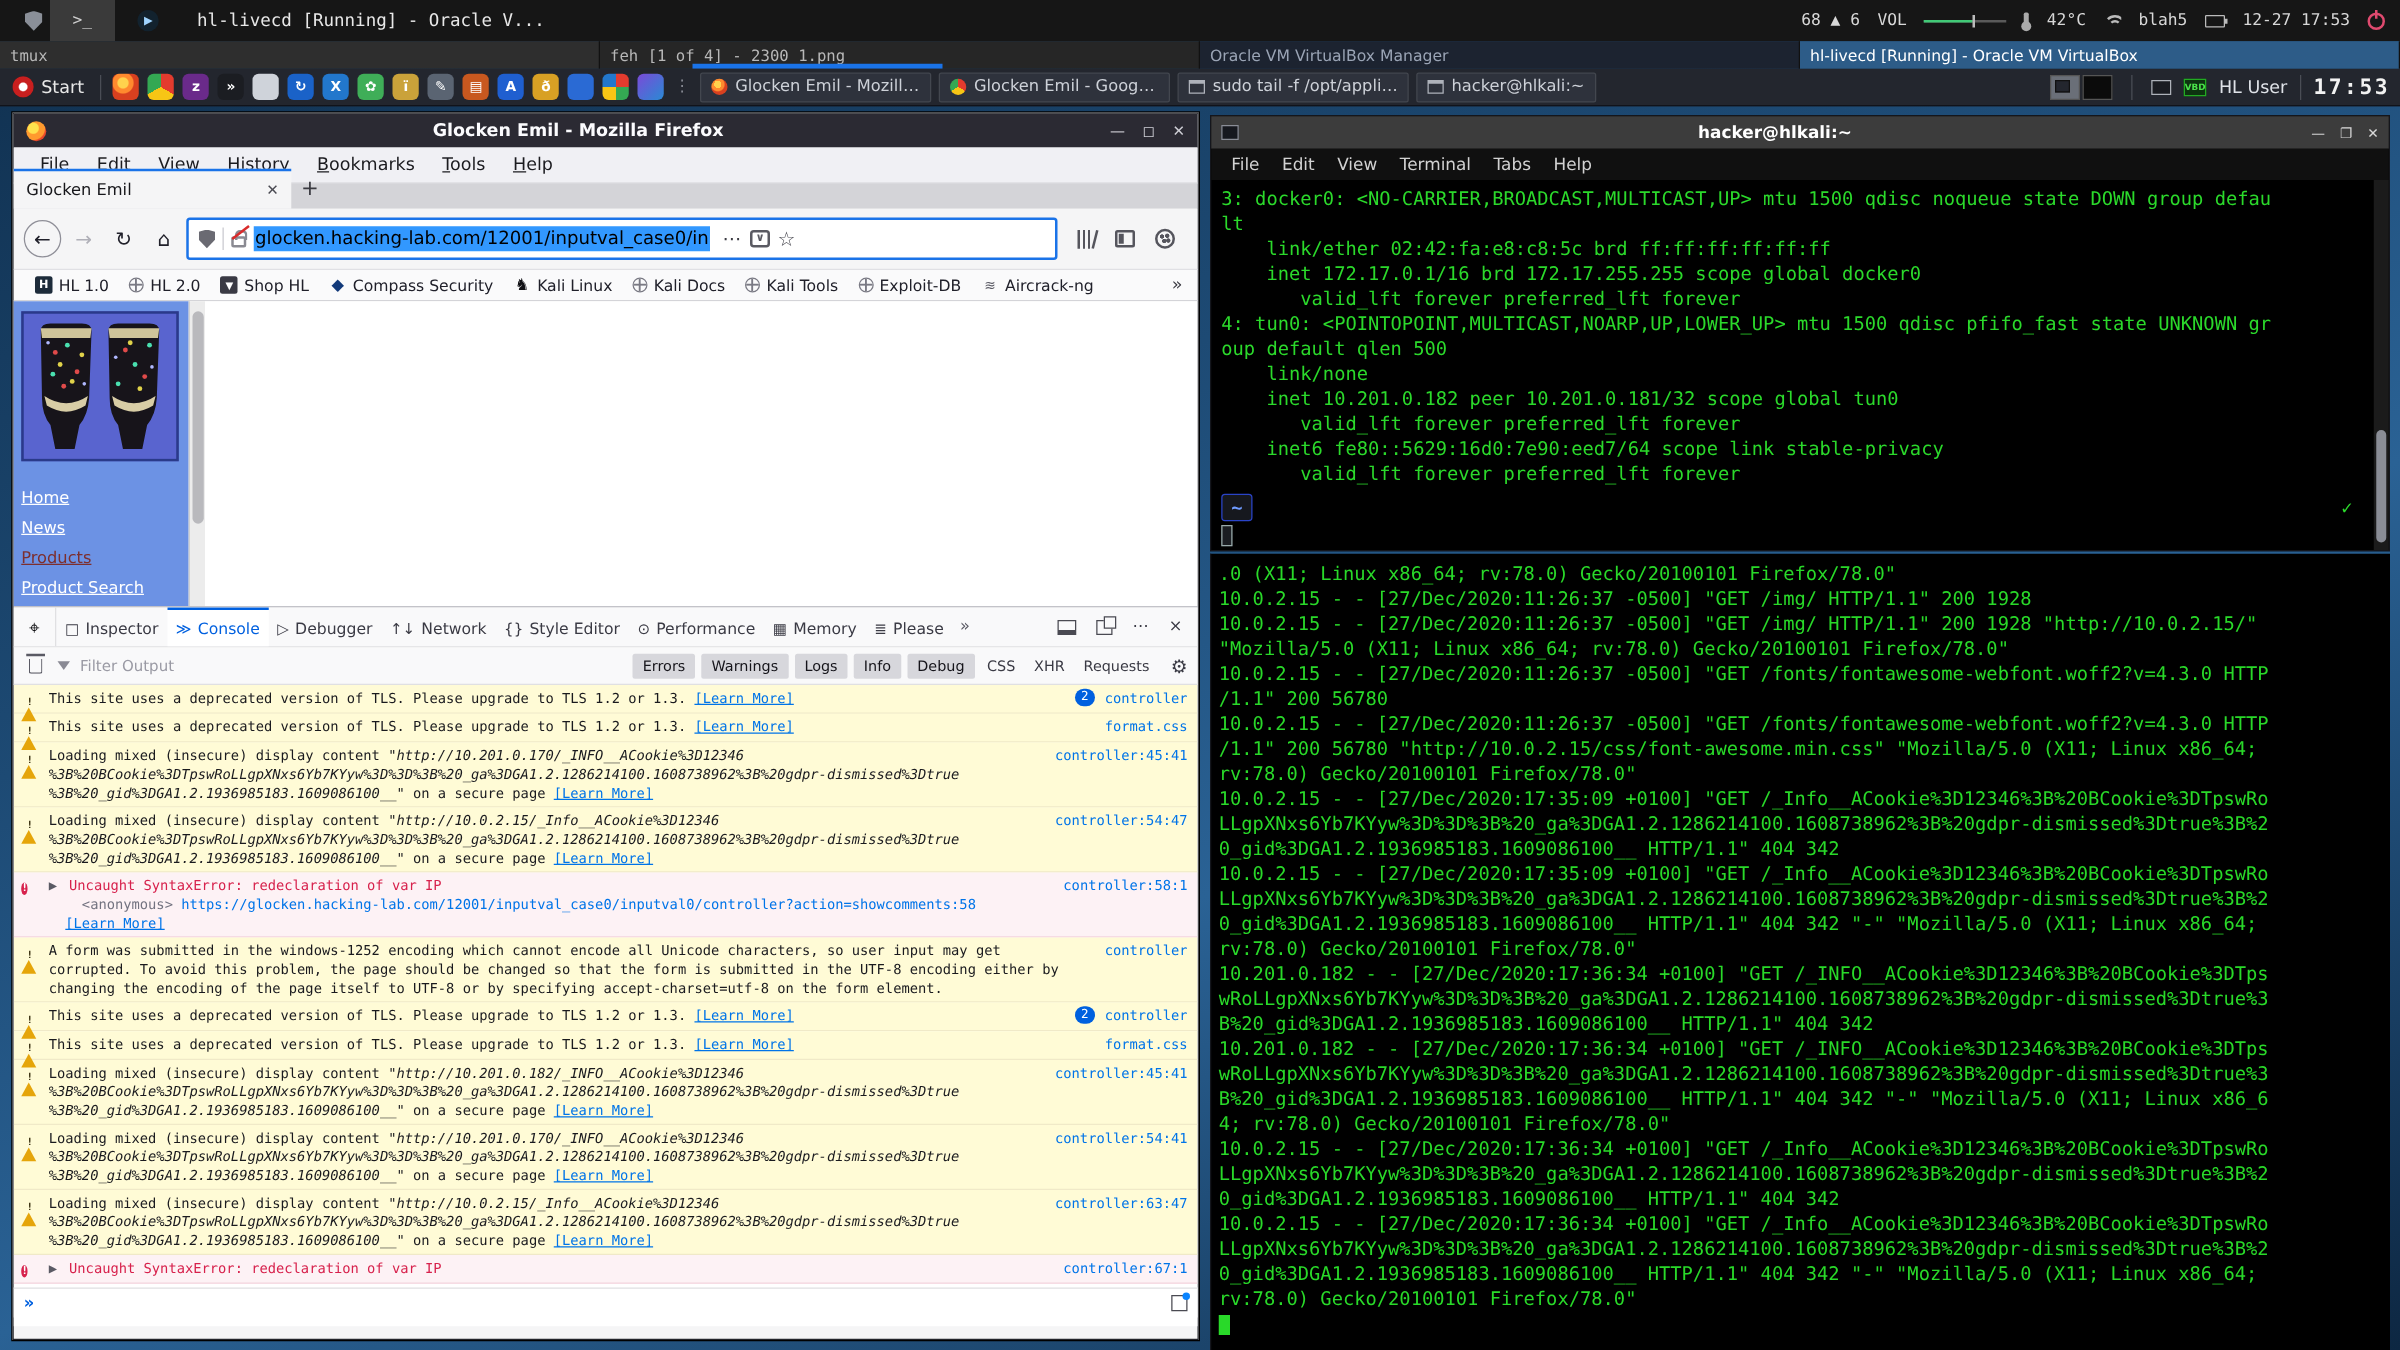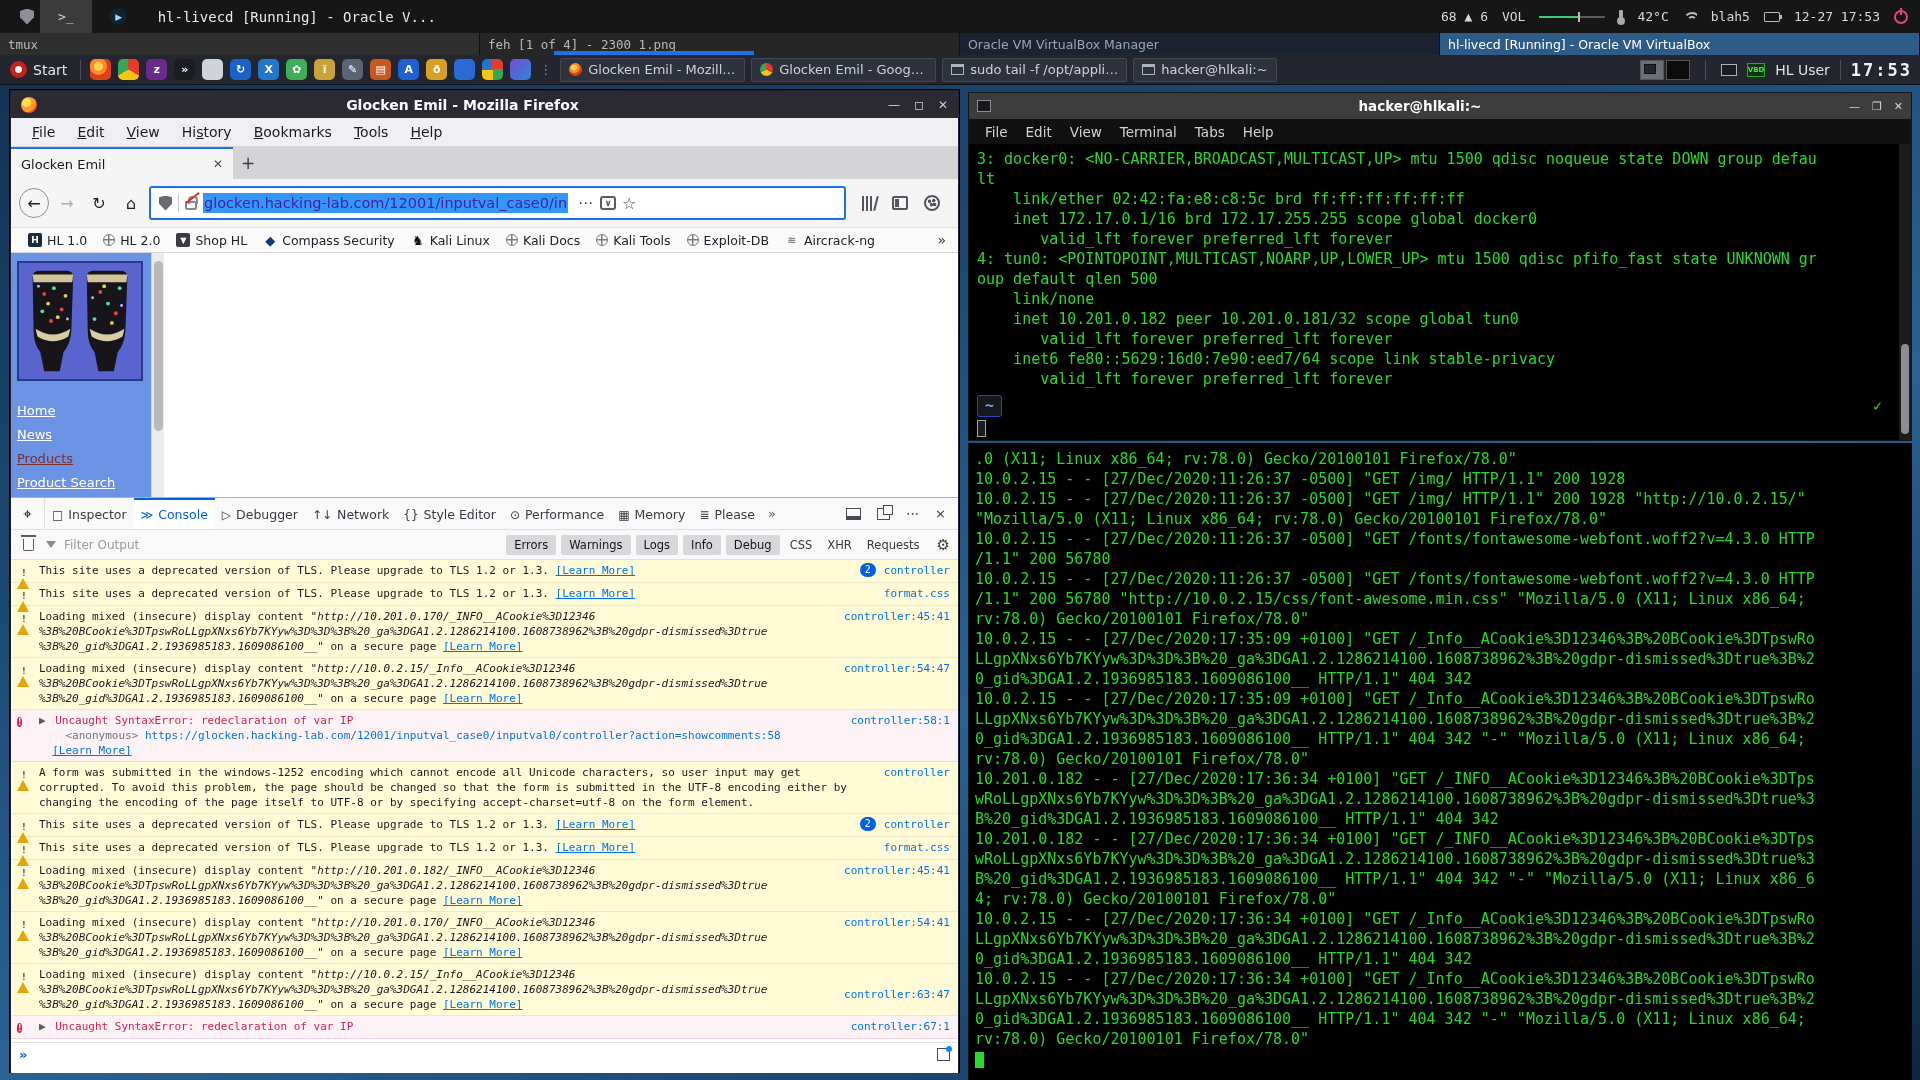--- a/index.html
+++ b/index.html
@@ -61,35 +61,35 @@
   .clock7 { color:#f2f2f2; font-family:"DejaVu Sans Mono",monospace; font-size:17px; font-weight:bold; letter-spacing:2px; border-left:1px solid #4a4d55; padding-left:10px; }
 
   
   .ff { left:10px; top:90px; width:949px; height:982px; background:#f5f5f6; border:1px solid #23242a; box-shadow:0 0 0 1px #000; }
   .ff-title { height:27px; background:#2b2a33; display:flex; align-items:center; padding:0 10px; }
   .ff-logo { width:16px; height:16px; border-radius:50%; background:radial-gradient(circle at 35% 35%, #ffe14d 0 4px, #ff9a2e 5px 9px, #e8482a 10px); }
   .ff-title-text { flex:1; text-align:center; color:#fbfbfe; font-size:14px; font-weight:bold; }
   .ff-ctrls { display:flex; gap:14px; color:#cfcfd6; font-size:12px; }
   .ff-menu { height:29px; background:#f0f0f4; border-bottom:1px solid #d4d4d8; display:flex; align-items:center; gap:4px; padding:0 12px; color:#1b1b1f; font-size:14px; }
   .ff-menu span.mi { padding:3px 9px; }
-  .ff-tabs { height:32px; background:#d4d4d8; display:flex; align-items:flex-end; }
+  .ff-tabs { height:20px; background:#d4d4d8; display:flex; align-items:flex-end; }
   .ff-tab { width:222px; height:32px; background:#f5f5f6; border-top:2px solid #1a73e8; display:flex; align-items:center; padding:0 10px; font-size:13px; color:#17171b; }
   .ff-tab .tclose { margin-left:auto; color:#4a4a52; font-size:12px; }
   .ff-newtab { width:30px; height:32px; display:flex; align-items:center; justify-content:center; color:#3a3a40; font-size:17px; }
   .ff-nav { height:48px; background:#f5f5f6; display:flex; align-items:center; padding:0 8px; gap:4px; }
   .nav-btn { width:28px; height:28px; display:flex; align-items:center; justify-content:center; color:#20202a; font-size:16px; }
   .nav-btn.back { border:1px solid #8f8f98; border-radius:50%; width:30px; height:30px; }
   .nav-btn.dis { color:#b0b0b8; }
   .urlbar { flex:1; height:34px; background:#fff; border:2px solid #1a73e8; border-radius:3px; display:flex; align-items:center; padding:0 8px; gap:6px; }
   .i-shield { width:13px; height:15px; background:#6a6a72; clip-path:polygon(50% 0,100% 12%,100% 55%,50% 100%,0 55%,0 12%); }
   .url-div { width:1px; height:18px; background:#c9c9cf; }
   .i-lock { width:12px; height:9px; border:2px solid #8a8a92; border-radius:2px; position:relative; margin-top:5px; }
   .i-lock::before { content:""; position:absolute; left:1px; top:-7px; width:6px; height:6px; border:2px solid #8a8a92; border-bottom:none; border-radius:4px 4px 0 0; }
   .i-lock::after { content:""; position:absolute; left:-3px; top:-6px; width:17px; height:2px; background:#d92b2b; transform:rotate(-38deg); }
-  .url-sel { background:#3298ff; color:#4c1d95; font-size:14.5px; padding:2px 1px; white-space:nowrap; }
+  .url-sel { background:#3298ff; color:#000000; font-size:14.5px; padding:2px 1px; white-space:nowrap; }
   .url-dots { color:#3a3a42; font-size:15px; letter-spacing:1px; margin-left:4px; }
   .i-pocket { width:16px; height:14px; border:2px solid #5a5a62; border-radius:3px; color:#5a5a62; font-size:9px; display:flex; align-items:center; justify-content:center; font-weight:bold; }
   .i-star { color:#4a4a52; font-size:16px; }
   .nav-right { display:flex; align-items:center; gap:16px; margin:0 10px 0 12px; }
   .i-lib { width:14px; height:15px; background:linear-gradient(90deg,#55555d 0 2px,transparent 2px 4px,#55555d 4px 6px,transparent 6px 8px,#55555d 8px 10px,transparent 10px); position:relative; }
   .i-lib::after { content:""; position:absolute; right:-1px; top:0; width:2px; height:15px; background:#55555d; transform:rotate(14deg); }
   .i-side { width:16px; height:14px; border:2px solid #55555d; border-radius:2px; position:relative; }
   .i-side::after { content:""; position:absolute; left:1px; top:1px; width:4px; height:8px; background:#55555d; }
   .i-cookie { width:16px; height:16px; border-radius:50%; border:2px solid #55555d;
     background:radial-gradient(circle at 30% 35%, #55555d 0 1.5px, transparent 2px),
@@ -591,21 +591,21 @@
             </span>
           </div>
           <div class="crow warn">
             <span class="cicon"><span class="warn-tri"></span></span>
             <span class="cbody">
               <div class="cline"><span>Loading mixed (insecure) display content </span><span class="seg-i">"http://10.0.2.15/_Info__ACookie%3D12346</span></div>
               <div class="cline"><span class="seg-i">%3B%20BCookie%3DTpswRoLLgpXNxs6Yb7KYyw%3D%3D%3B%20_ga%3DGA1.2.1286214100.1608738962%3B%20gdpr-dismissed%3Dtrue</span></div>
               <div class="cline"><span class="seg-i">%3B%20_gid%3DGA1.2.1936985183.1609086100__"</span><span> on a secure page </span><a class="seg-link">[Learn More]</a></div>
             </span>
             <span class="cright">
-              <a class="csrc" style="text-decoration: none; margin-top: 20px;">controller:63:47</a>
+              <a class="csrc" style="text-decoration: none;">controller:63:47</a>
             </span>
           </div>
           <div class="crow error">
             <span class="cicon"><span class="err-circ">!</span></span>
             <span class="cbody">
               <div class="cline"><span class="caret">▶ </span><span>Uncaught SyntaxError: redeclaration of var IP</span></div>
             </span>
             <span class="cright">
               <a class="csrc" style="text-decoration: none;">controller:67:1</a>
             </span>

